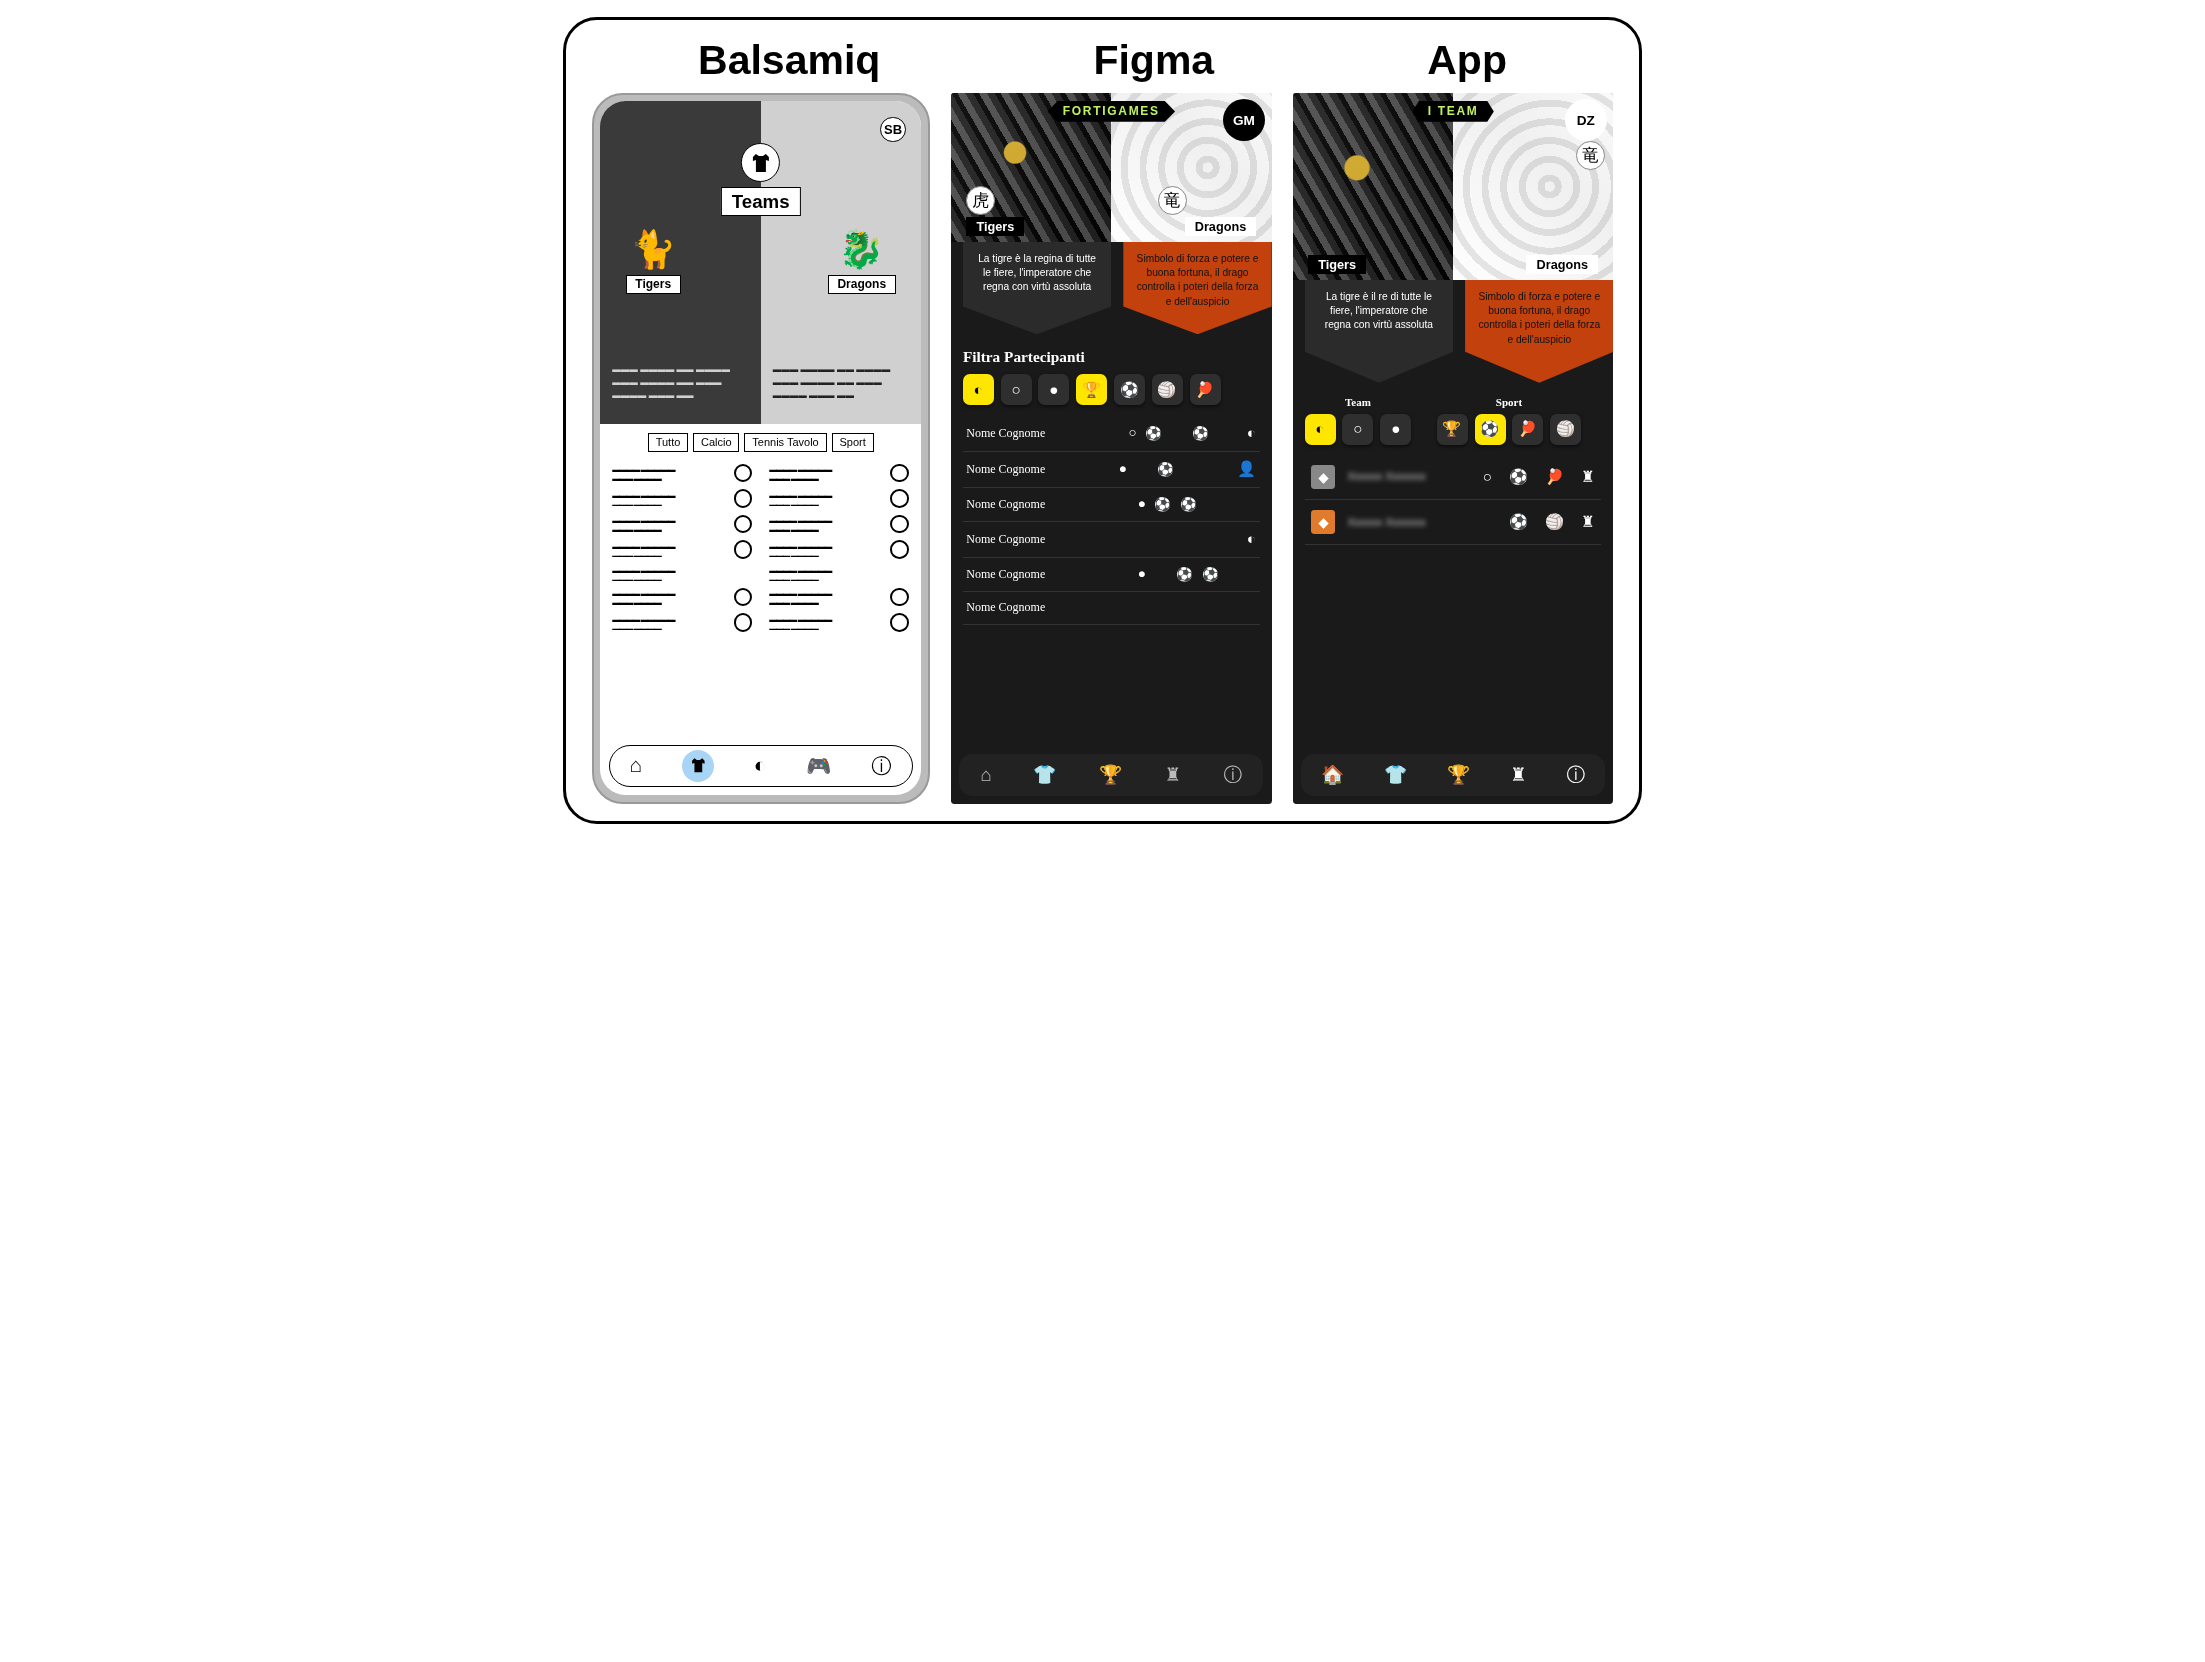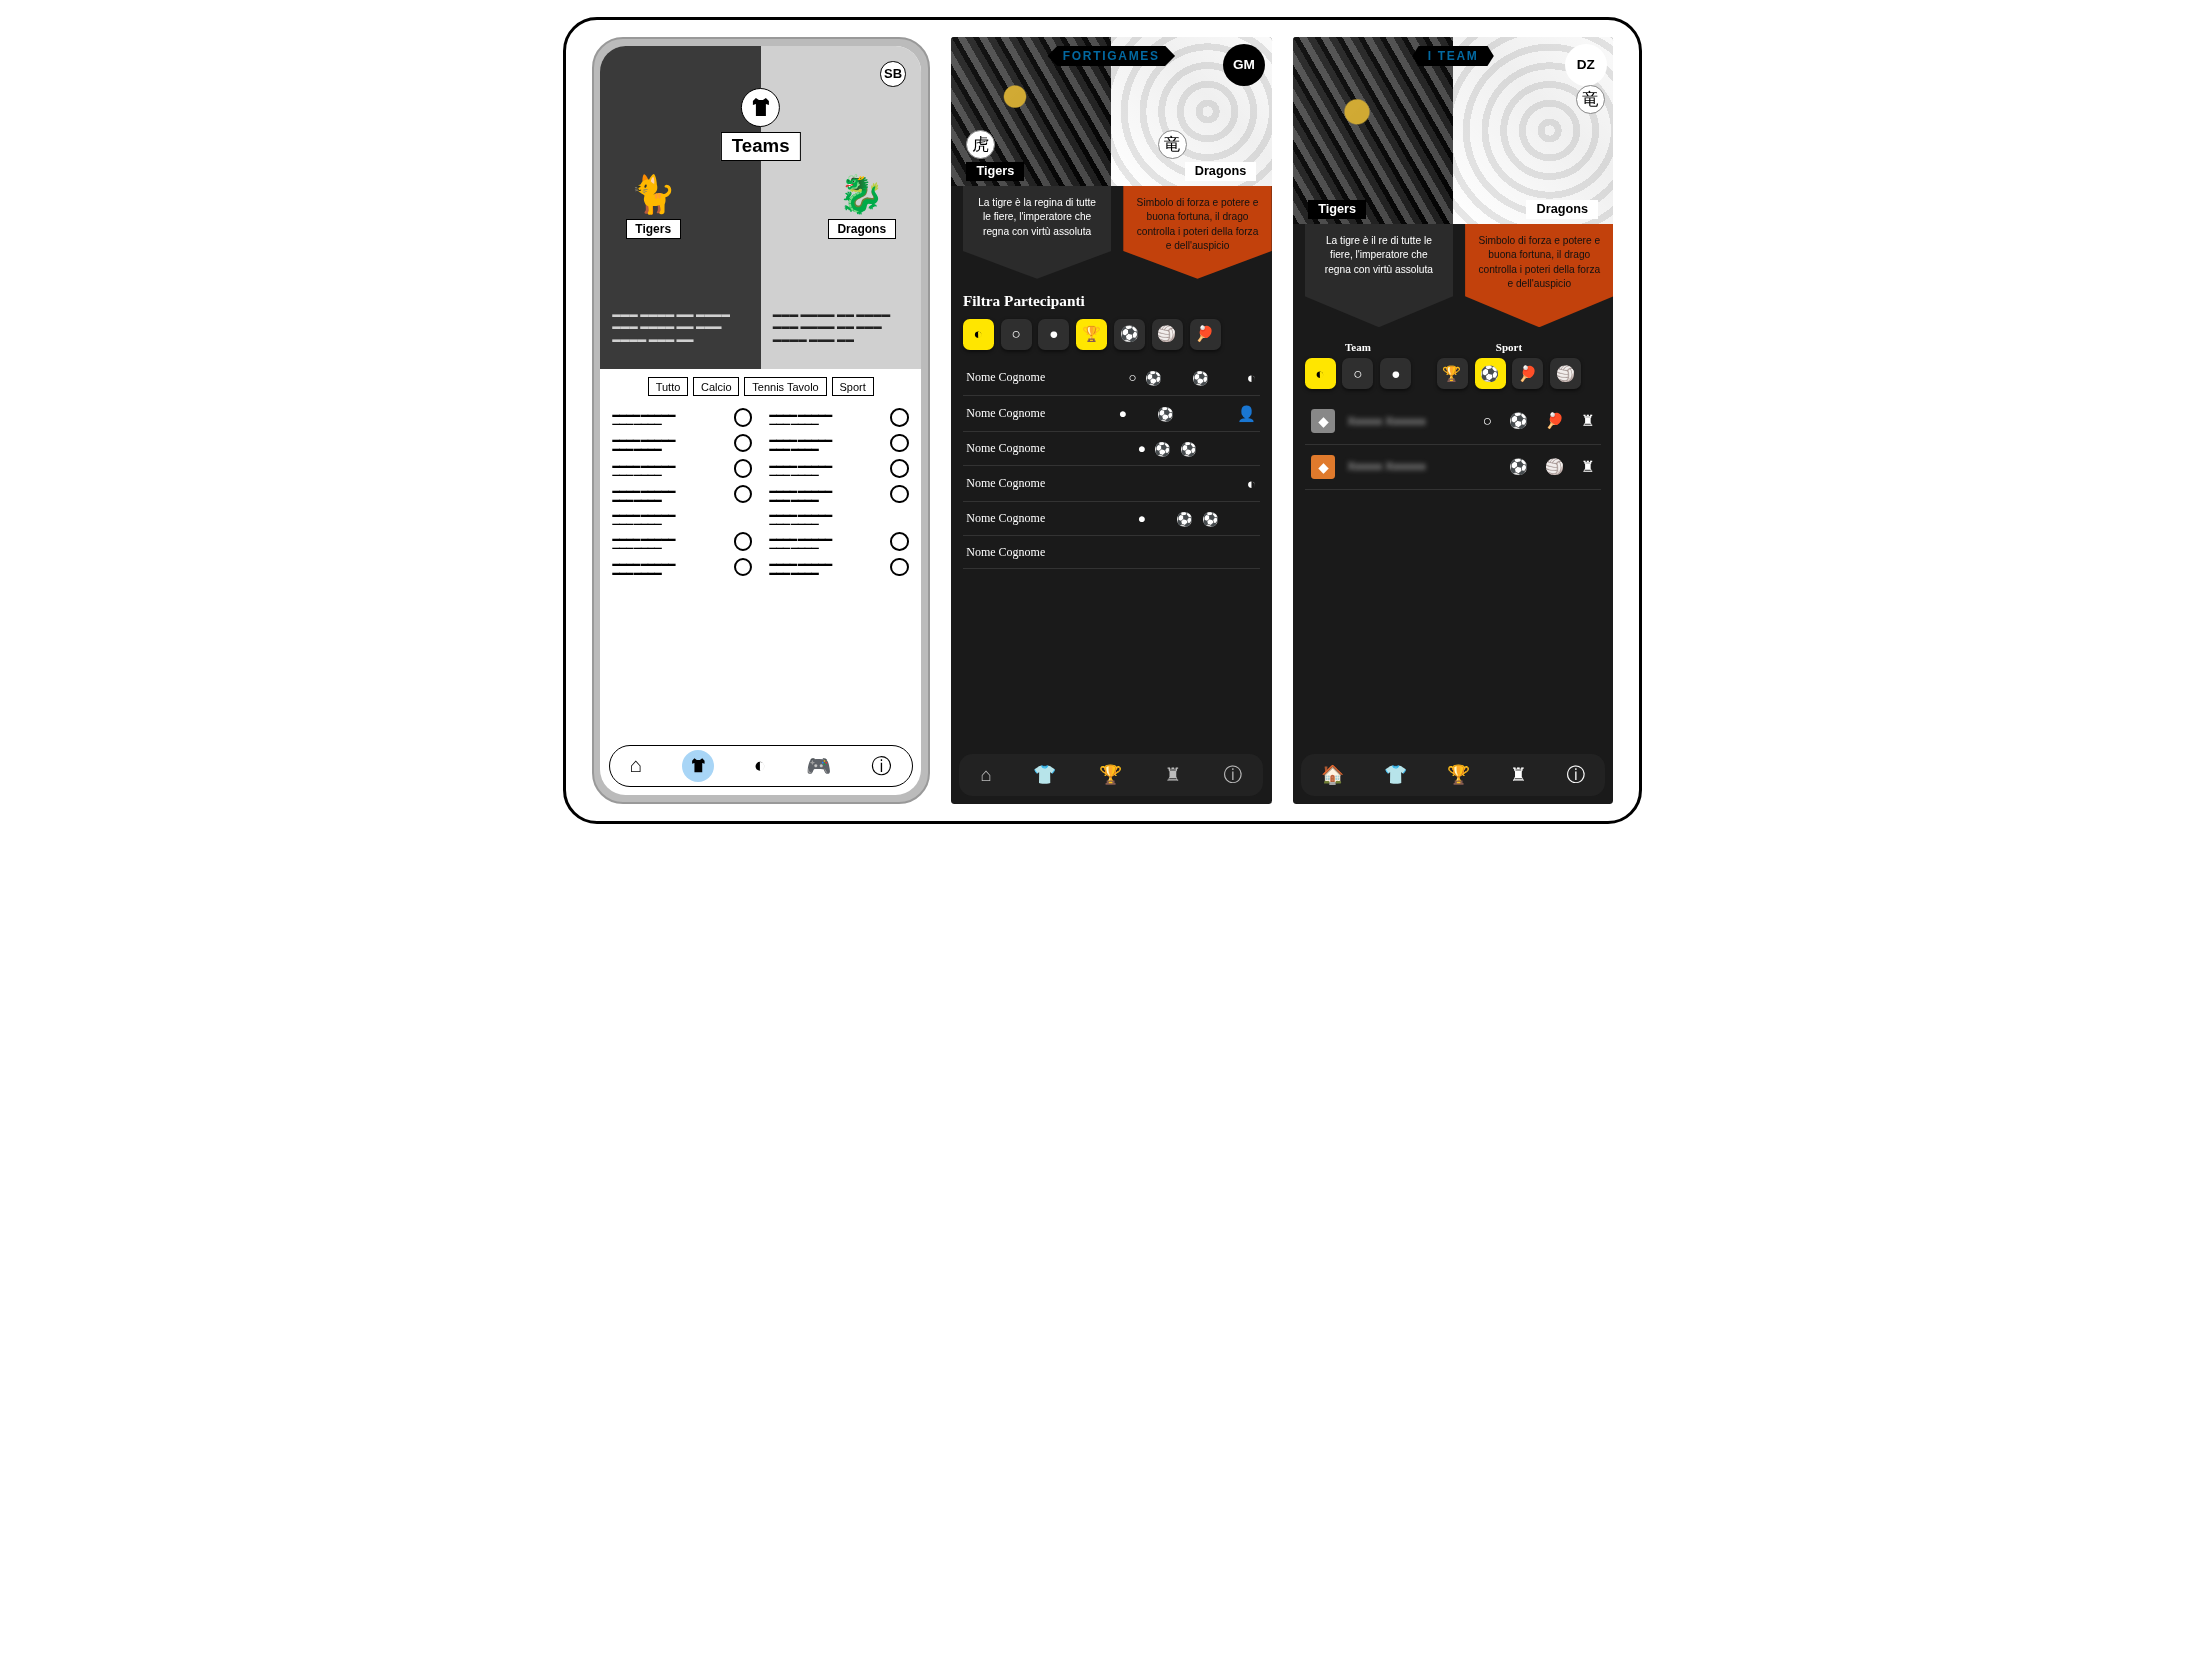--- a/index.html
+++ b/index.html
@@ -131,21 +131,21 @@
   .hero-half.right { background: linear-gradient(225deg, #eee 0, #ccc 40%, #fff 100%); }
   .hero-tiger { position:absolute; inset:0; background:
     radial-gradient(circle at 40% 40%, #f4c430 0 8%, transparent 9%),
     repeating-linear-gradient(60deg, #000 0 5.1px, #555 5.1px 12px, #222 12px 18.7px);
     opacity:0.8; }
   .hero-dragon { position:absolute; inset:0; background:
     repeating-radial-gradient(circle at 60% 50%, #fff 0 5.1px, #ddd 5.1px 12px, #fff 12px 18.7px);
     opacity:0.7; }
   .hero-ribbon {
     position: absolute; top: 8.5px; left: 50%; transform: translateX(-50%);
-    background: #000; color: #0369a1; padding: 3.4px 15.3px; font-weight: bold;
+    background: #000; color: #bef264; padding: 3.4px 15.3px; font-weight: bold;
     font-size: 12px; letter-spacing: 1.7px;
     clip-path: polygon(8% 0, 92% 0, 100% 50%, 92% 100%, 8% 100%, 0 50%);
   }
   .hero-badge {
     position: absolute; top: 6.8px; right: 6.8px;
     width: 42px; height: 42px; background: #000; color: #fff;
     border-radius: 50%; display: flex; align-items: center; justify-content: center;
     font-weight: bold; font-size: 13.6px;
   }
   .kanji-circle {
@@ -211,20 +211,25 @@
   }
   .nav-d { color: #bbb; }
   .nav-d.active { color: #ffe600; }
 
   svg { display: block; }
 </style>
 </head>
 <body>
 
 <div class="frame">
+  <div class="titles">
+    <h2>Balsamiq</h2>
+    <h2>Figma</h2>
+    <h2>App</h2>
+  </div>
 
   <div class="panels">
 
     <div class="panel balsamiq-outer">
       <div class="balsamiq-inner">
         <div class="b-top">
           <div class="b-top-left"></div>
           <div class="b-top-right"></div>
           <div class="b-profile">SB</div>
           <div class="b-title-block">

